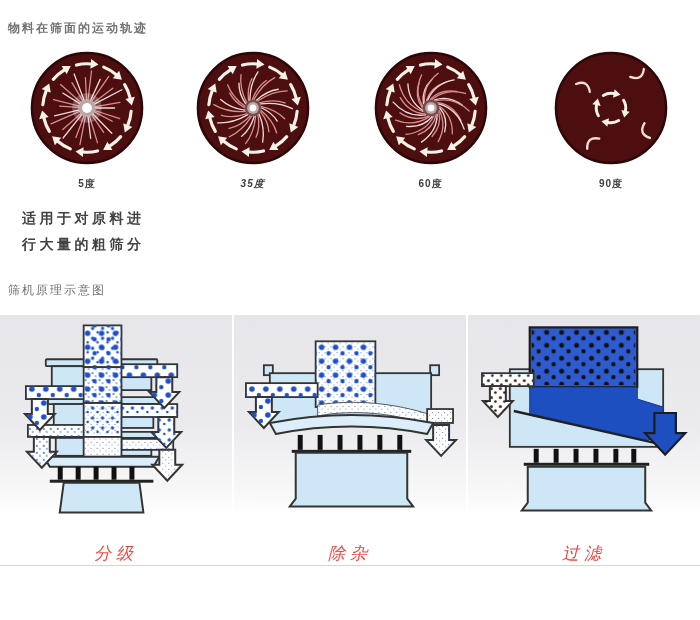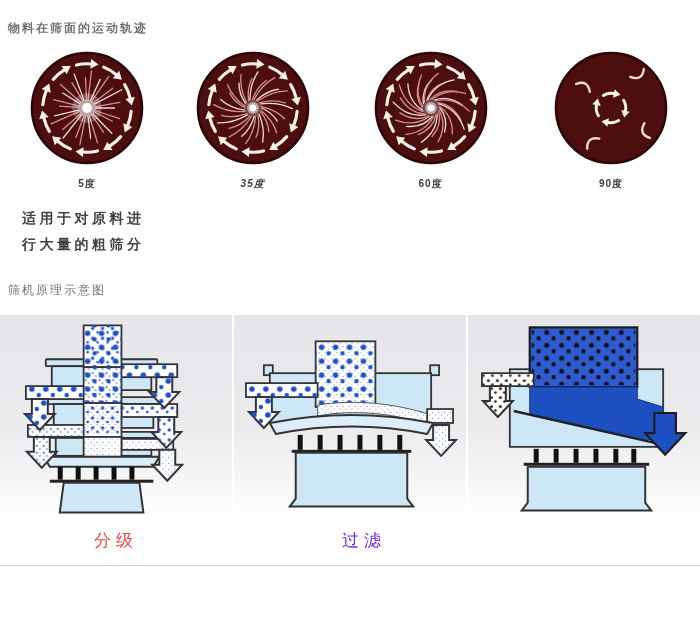--- a/index.html
+++ b/index.html
@@ -20,21 +20,21 @@
   svg.disc{width:118px;height:118px;display:block;}
   .deg{margin-top:10px;font-size:10px;font-weight:700;color:#3d3d3d;letter-spacing:1px;text-align:right;}
   .desc{margin:15px 0 0 0;width:130px;font-size:14px;font-weight:700;color:#424242;
         letter-spacing:3.5px;line-height:1.85;text-align:left;word-break:break-all;}
   .prin{margin-top:24px;}
   .prin h2{font-weight:400;margin-left:8px;font-family:Liberation Mono, monospace;}
   .panels{display:flex;gap:2px;margin-top:16px;}
   .panel{width:232px;height:202px;
     background:linear-gradient(180deg,#e6e6ea 0%,#ebebee 55%,#f7f7f8 85%,#ffffff 100%);}
   .panel svg{width:232px;height:202px;display:block;}
-  .labels-row{display:flex;gap:16px;height:48px;align-items:center;}
+  .labels-row{display:flex;gap:2px;height:48px;align-items:flex-end;font-style:italic;}
   .red-label{width:232px;text-align:center;font-size:17px;letter-spacing:5px;}
   .bottom-line{border-top:1px solid #d5d5d5;width:700px;height:0;}
   
   .mbody{fill:#cde7f7;stroke:#333;stroke-width:1.8;}
   .duct{fill:#ffffff;stroke:#333;stroke-width:1.8;}
   .aw{fill:#ffffff;stroke:#333;stroke-width:2;}
   .rib{fill:#111;}
   .beam{fill:#222;}
 </style>
 </head>
@@ -393,18 +393,19 @@
               <rect x="164" y="134" width="5" height="14" class="rib"></rect>
             <rect x="56" y="148" width="126" height="3" class="beam"></rect>
           </g>
           <path d="M60,152 L178,152 L178,188 L184,196 L54,196 L60,188 Z" fill="#cde7f7" stroke="#333" stroke-width="2"></path>
         </svg>
       </div>
     </div>
 
     <div class="labels-row">
       <div class="red-label" style="color: rgb(241, 74, 69);">分级</div>
-      <div class="red-label" style="color: #6d28d9;">过滤</div>
+      <div class="red-label" style="color: rgb(241, 74, 69);">除杂</div>
+      <div class="red-label" style="color: #ef4444;">过滤</div>
     </div>
 
     <div class="bottom-line"></div>
   </div>
 </div>
 
 </body></html>

